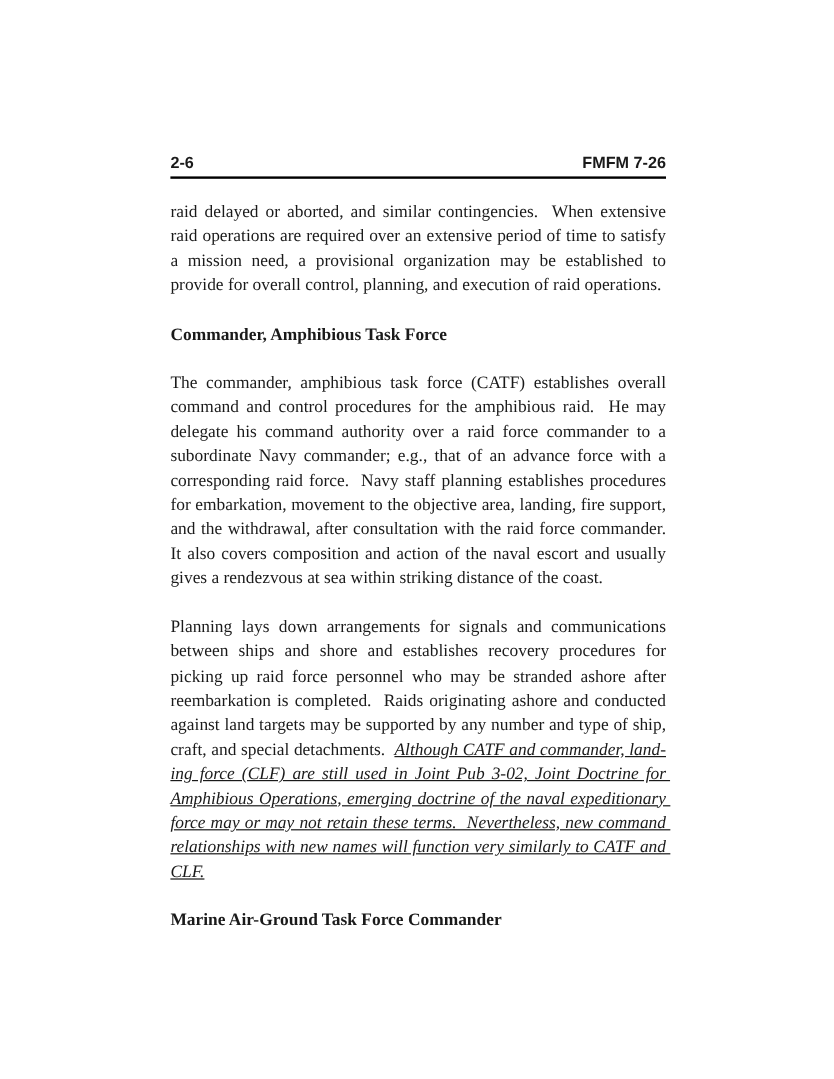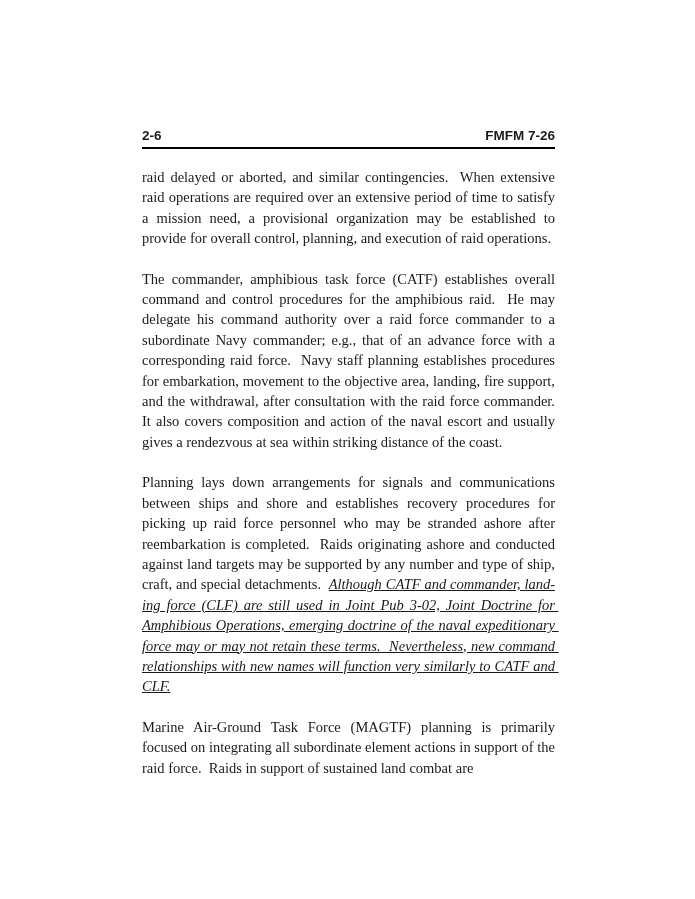--- a/index.html
+++ b/index.html
@@ -52,21 +52,22 @@
 
 <div class="page">
 
   <div class="page-header">
     <span>2-6</span>
     <span>FMFM 7-26</span>
   </div>
 
   <p class="para">raid delayed or aborted, and similar contingencies.  When extensive raid operations are required over an extensive period of time to satisfy a mission need, a provisional organization may be established to provide for overall control, planning, and execution of raid operations.</p>
 
+  <h3 class="section-heading">Commander, Amphibious Task Force</h3>
 
   <p class="para">The commander, amphibious task force (CATF) establishes overall command and control procedures for the amphibious raid.  He may delegate his command authority over a raid force commander to a subordinate Navy commander; e.g., that of an advance force with a corresponding raid force.  Navy staff planning establishes procedures for embarkation, movement to the objective area, landing, fire support, and the withdrawal, after consultation with the raid force commander.  It also covers composition and action of the naval escort and usually gives a rendezvous at sea within striking distance of the coast.</p>
 
   <p class="para"><span>Planning lays down arrangements for signals and communications between ships and shore and establishes recovery procedures for picking up raid force personnel who may be stranded ashore after reembarkation is completed.  Raids originating ashore and conducted against land targets may be supported by any number and type of ship, craft, and special detachments.  </span><span class="italic-run">Although CATF and commander, land-ing force (CLF) are still used in Joint Pub 3-02, Joint Doctrine for Amphibious Operations, emerging doctrine of the naval expeditionary force may or may not retain these terms.  Nevertheless, new command relationships with new names will function very similarly to CATF and CLF.</span></p>
 
+  <h3 class="section-heading">Marine Air-Ground Task Force Commander</h3>
 
-  <p class="para">Marine Air-Ground Task Force (MAGTF) planning is primarily focused on integrating all subordinate element actions in support of the raid force.  Raids in support of sustained land combat are</p>
 
 </div>
 
 </body></html>

